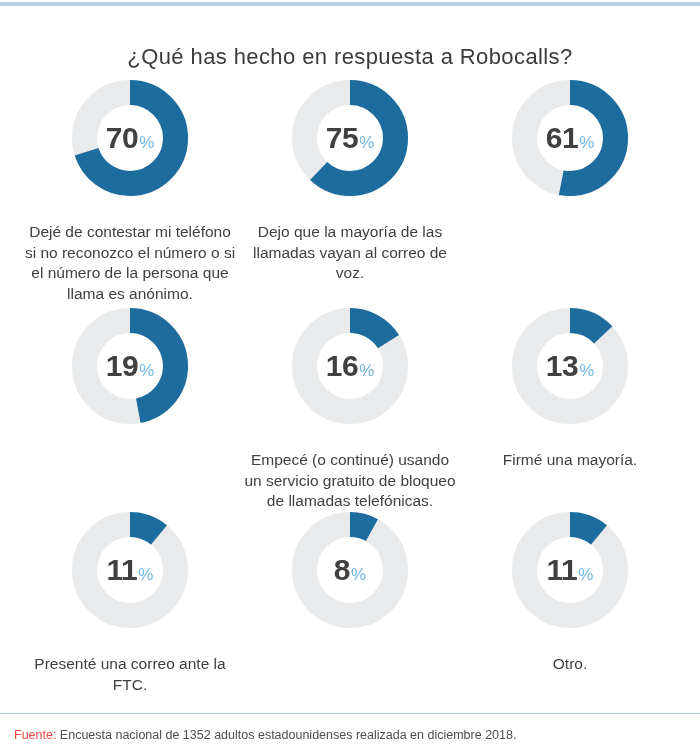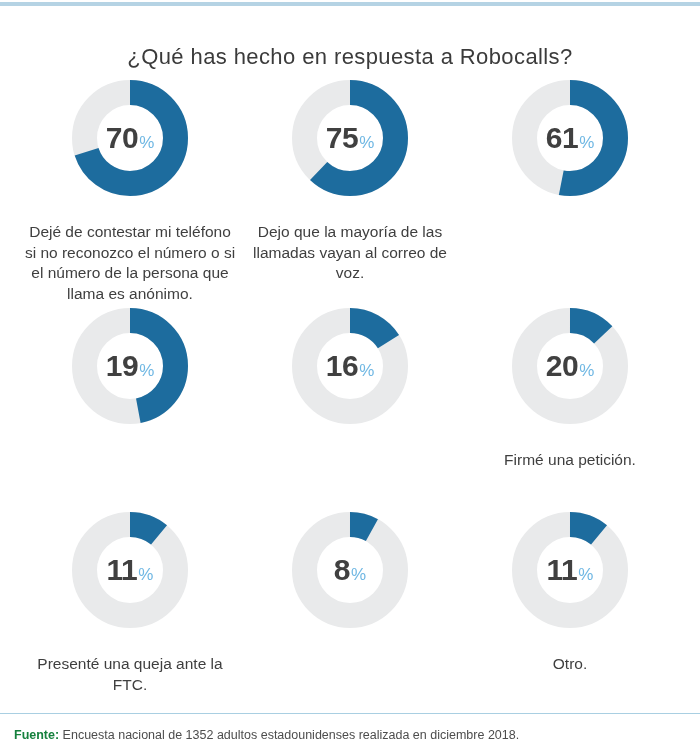--- a/index.html
+++ b/index.html
@@ -105,22 +105,22 @@
   }
   .footer {
     position: absolute;
     top: 728px;
     left: 14px;
     right: 14px;
     font-size: 12.5px;
     color: #4d4d4d;
   }
   .src-label {
-    font-weight: 700;
-    color: #15803d;
+    font-weight: 400;
+    color: #ef4444;
   }
 </style>
 </head>
 <body>
 
 <div class="page">
   <div class="top-bar"></div>
   <h1 class="title">¿Qué has hecho en respuesta a Robocalls?</h1>
   <div class="grid">
       <figure class="cell">
@@ -187,50 +187,51 @@
             <circle cx="58" cy="58" r="45.5" fill="none" stroke="#e9eaeb" stroke-width="25"></circle>
             <circle cx="58" cy="58" r="45.5" fill="none" stroke="#1d6c9e" stroke-width="25" stroke-dasharray="45.74 285.88" transform="rotate(-90 58 58)"></circle>
           </svg>
           <div class="pct">
             <div class="pct-inner">
               <span class="pct-num">16</span>
               <span class="pct-sign">%</span>
             </div>
           </div>
         </div>
+        <figcaption class="caption">Empecé (o continué) usando un servicio gratuito de bloqueo de llamadas telefónicas.</figcaption>
       </figure>
       <figure class="cell">
         <div class="donut-wrap">
           <svg viewBox="0 0 116 116">
             <circle cx="58" cy="58" r="45.5" fill="none" stroke="#e9eaeb" stroke-width="25"></circle>
             <circle cx="58" cy="58" r="45.5" fill="none" stroke="#1d6c9e" stroke-width="25" stroke-dasharray="37.17 285.88" transform="rotate(-90 58 58)"></circle>
           </svg>
           <div class="pct">
             <div class="pct-inner">
-              <span class="pct-num">20</span>
-              <span class="pct-sign">%</span>
-            </div>
-          </div>
-        </div>
-        <figcaption class="caption">Firmé una petición.</figcaption>
+              <span class="pct-num">13</span>
+              <span class="pct-sign">%</span>
+            </div>
+          </div>
+        </div>
+        <figcaption class="caption">Firmé una mayoría.</figcaption>
       </figure>
       <figure class="cell">
         <div class="donut-wrap">
           <svg viewBox="0 0 116 116">
             <circle cx="58" cy="58" r="45.5" fill="none" stroke="#e9eaeb" stroke-width="25"></circle>
             <circle cx="58" cy="58" r="45.5" fill="none" stroke="#1d6c9e" stroke-width="25" stroke-dasharray="31.45 285.88" transform="rotate(-90 58 58)"></circle>
           </svg>
           <div class="pct">
             <div class="pct-inner">
               <span class="pct-num">11</span>
               <span class="pct-sign">%</span>
             </div>
           </div>
         </div>
-        <figcaption class="caption">Presenté una queja ante la FTC.</figcaption>
+        <figcaption class="caption">Presenté una correo ante la FTC.</figcaption>
       </figure>
       <figure class="cell">
         <div class="donut-wrap">
           <svg viewBox="0 0 116 116">
             <circle cx="58" cy="58" r="45.5" fill="none" stroke="#e9eaeb" stroke-width="25"></circle>
             <circle cx="58" cy="58" r="45.5" fill="none" stroke="#1d6c9e" stroke-width="25" stroke-dasharray="22.87 285.88" transform="rotate(-90 58 58)"></circle>
           </svg>
           <div class="pct">
             <div class="pct-inner">
               <span class="pct-num">8</span>

